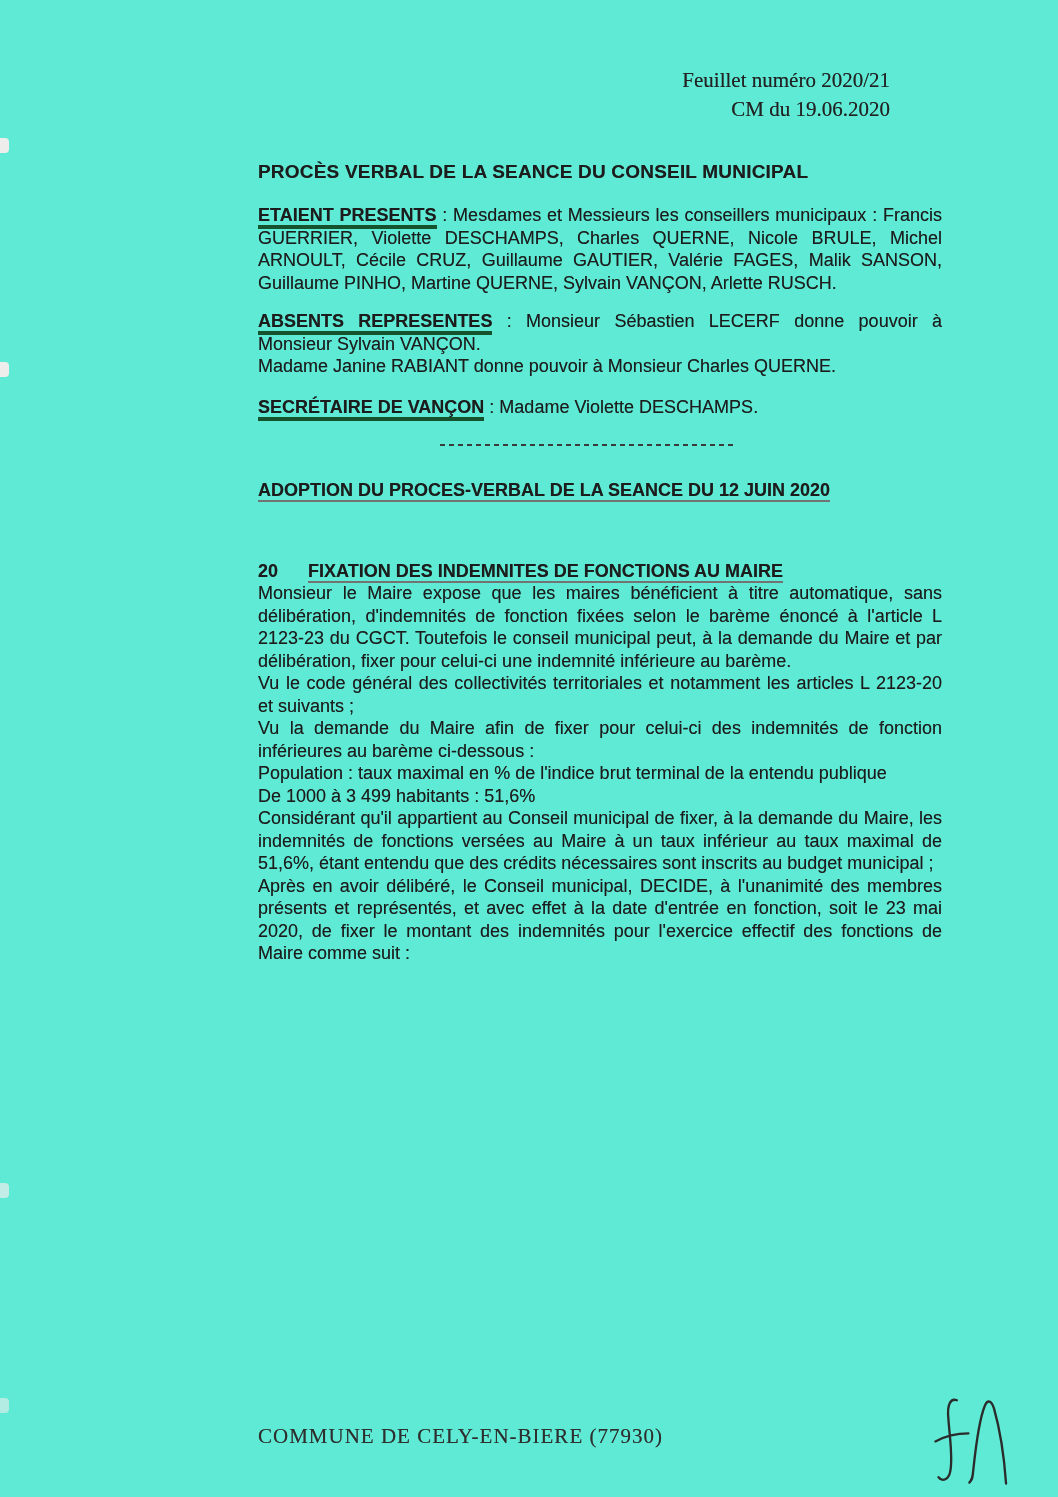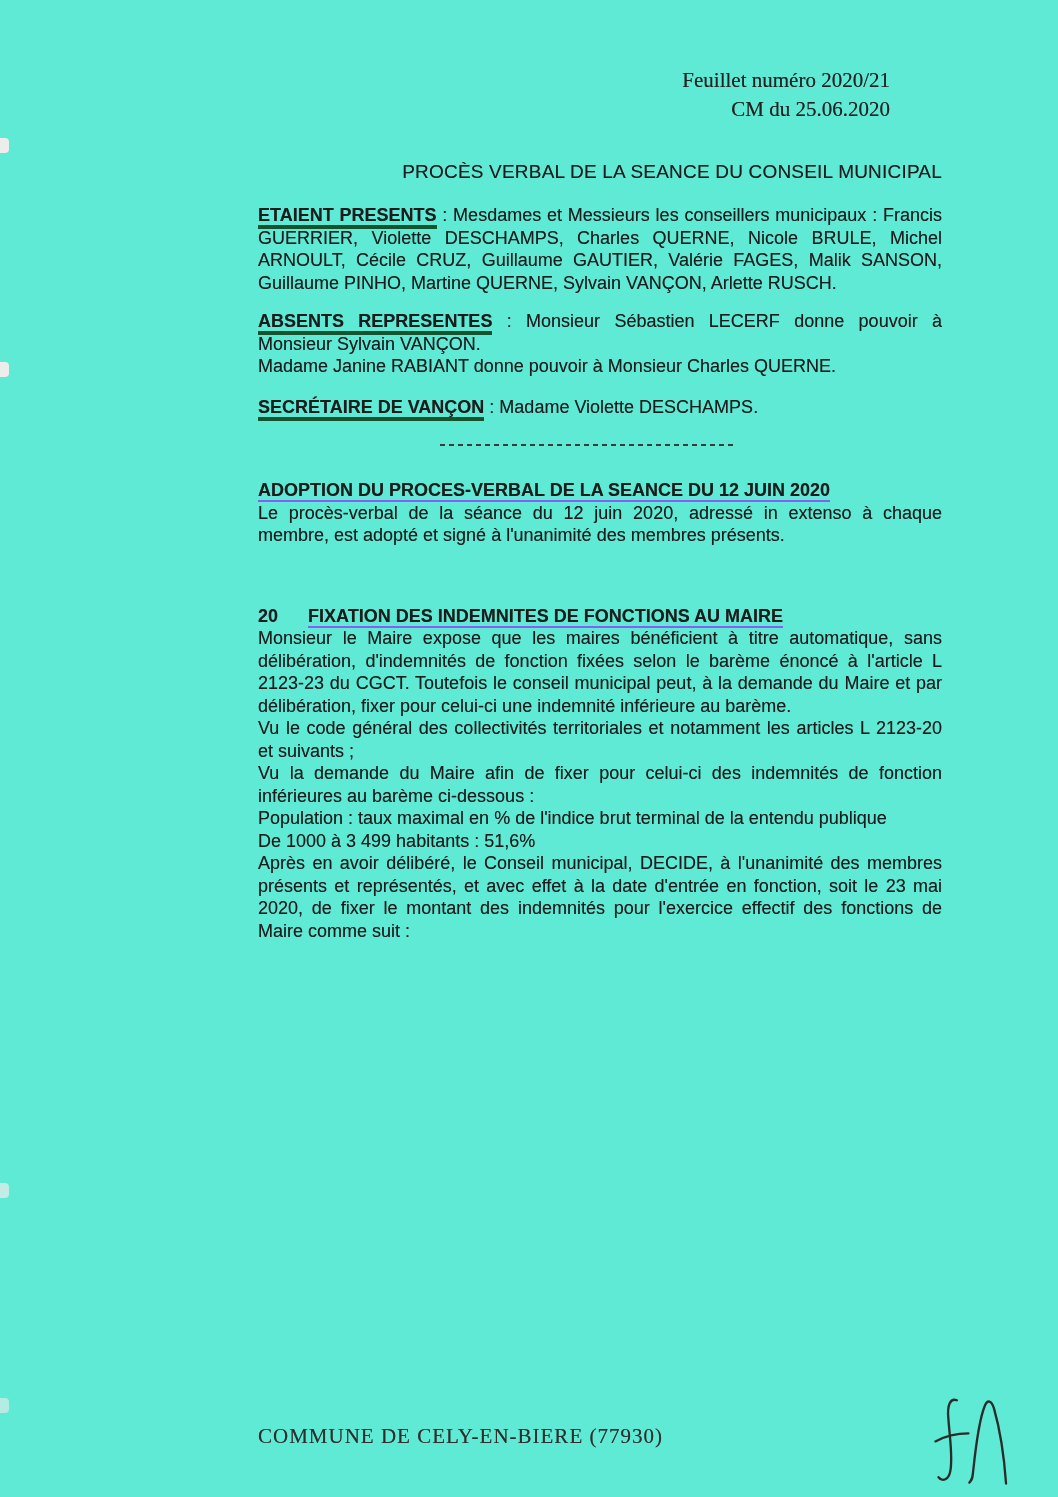--- a/index.html
+++ b/index.html
@@ -36,22 +36,22 @@
   .content {
     position: absolute;
     left: 258px;
     top: 0;
     width: 684px;
     text-shadow: 0 0 0.5px rgba(30,30,30,.5);
   }
   .doc-title {
     margin: 161px 0 0 0;
     font-size: 19px;
-    font-weight: normal;
-    text-align: right;
+    font-weight: bold;
+    text-align: left;
     line-height: 22px;
     letter-spacing: .2px;
   }
   .doc-subtitle {
     margin: 23px 0 0 0;
     font-size: 19px;
     font-weight: bold;
     text-align: center;
     line-height: 22px;
     white-space: pre-wrap;
@@ -77,21 +77,21 @@
     height: 2px;
     background: repeating-linear-gradient(90deg, #3b3b3b 0 5px, transparent 5px 9px);
   }
   .section-heading {
     margin: 33px 0 0 0;
     font-size: 18px;
     font-weight: bold;
     line-height: 22.5px;
   }
   .section-heading .underlined {
-    border-bottom: 2px solid #8b5cf6;
+    border-bottom: 2px solid #737373;
     text-align: center;
   }
   .mt-item { margin-top: 58px; }
   .item-number {
     display: inline-block;
     width: 50px;
     border-bottom: none;
     font-weight: bold;
   }
   .footer {
@@ -119,46 +119,46 @@
 
 <div class="page">
 
   <div class="smudge" style="top:138px;"></div>
   <div class="smudge" style="top:362px;"></div>
   <div class="smudge" style="top:1183px; opacity:.7;"></div>
   <div class="smudge" style="top:1398px; opacity:.6;"></div>
 
   <div class="header">
     <div>Feuillet numéro 2020/21</div>
-    <div>CM du 25.06.2020</div>
+    <div>CM du 19.06.2020</div>
   </div>
 
   <div class="content">
 
     <h1 class="doc-title">PROCÈS VERBAL DE LA SEANCE DU CONSEIL MUNICIPAL</h1>
 
 
     <p class="para mt-presents"><span class="lbl">ETAIENT PRESENTS</span><span> : Mesdames et Messieurs les conseillers municipaux : Francis GUERRIER, Violette DESCHAMPS, Charles QUERNE, Nicole BRULE, Michel ARNOULT, Cécile CRUZ, Guillaume GAUTIER, Valérie FAGES, Malik SANSON, Guillaume PINHO, Martine QUERNE, Sylvain VANÇON, Arlette RUSCH.</span></p>
 
     <p class="para mt-absents"><span class="lbl">ABSENTS REPRESENTES</span><span> : Monsieur Sébastien LECERF donne pouvoir à Monsieur Sylvain VANÇON.</span><span class="block">Madame Janine RABIANT donne pouvoir à Monsieur Charles QUERNE.</span></p>
 
     <p class="para mt-secretaire"><span class="lbl">SECRÉTAIRE DE VANÇON</span><span> : Madame Violette DESCHAMPS.</span></p>
 
     <div class="separator"></div>
 
     <h3 class="section-heading"><span class="underlined">ADOPTION DU PROCES-VERBAL DE LA SEANCE DU 12 JUIN 2020</span></h3>
-    <p class="para">Le procès-verbal de la séance du 12 juin 2020, adressé in extenso à chaque membre, est adopté et signé à l'unanimité des membres présents.</p>
 
     <h3 class="section-heading mt-item"><span class="item-number">20</span><span class="underlined">FIXATION DES INDEMNITES DE FONCTIONS AU MAIRE</span></h3>
 
     <p class="para">Monsieur le Maire expose que les maires bénéficient à titre automatique, sans délibération, d'indemnités de fonction fixées selon le barème énoncé à l'article L 2123-23 du CGCT. Toutefois le conseil municipal peut, à la demande du Maire et par délibération, fixer pour celui-ci une indemnité inférieure au barème.</p>
     <p class="para">Vu le code général des collectivités territoriales et notamment les articles L 2123-20 et suivants ;</p>
     <p class="para">Vu la demande du Maire afin de fixer pour celui-ci des indemnités de fonction inférieures au barème ci-dessous :</p>
     <p class="para">Population : taux maximal en % de l'indice brut terminal de la entendu publique</p>
     <p class="para">De 1000 à 3 499 habitants : 51,6%</p>
+    <p class="para">Considérant qu'il appartient au Conseil municipal de fixer, à la demande du Maire, les indemnités de fonctions versées au Maire à un taux inférieur au taux maximal de 51,6%, étant entendu que des crédits nécessaires sont inscrits au budget municipal ;</p>
     <p class="para">Après en avoir délibéré, le Conseil municipal, DECIDE, à l'unanimité des membres présents et représentés, et avec effet à la date d'entrée en fonction, soit le 23 mai 2020, de fixer le montant des indemnités pour l'exercice effectif des fonctions de Maire comme suit :</p>
 
   </div>
 
   <div class="footer">COMMUNE DE CELY-EN-BIERE (77930)</div>
 
   <svg class="signature" viewBox="0 0 95 105" fill="none" xmlns="http://www.w3.org/2000/svg">
     <path d="M30 7 C23 4, 19 12, 20.5 27 C22 49, 26 72, 22.5 87 C21 95, 14 99, 9.5 93" stroke="#2b2b2b" stroke-width="2.6" stroke-linecap="round"></path>
     <path d="M6 53 C18 46.5, 32 44, 43 44" stroke="#2b2b2b" stroke-width="2.4" stroke-linecap="round"></path>
     <path d="M44 99 C48 95, 47.5 92, 48.5 84 C51 60, 55 28, 61.5 12.5 C64.5 6, 68.5 7, 71.5 16 C77.5 37, 83 72, 85 100" stroke="#2b2b2b" stroke-width="2.6" stroke-linecap="round"></path>

